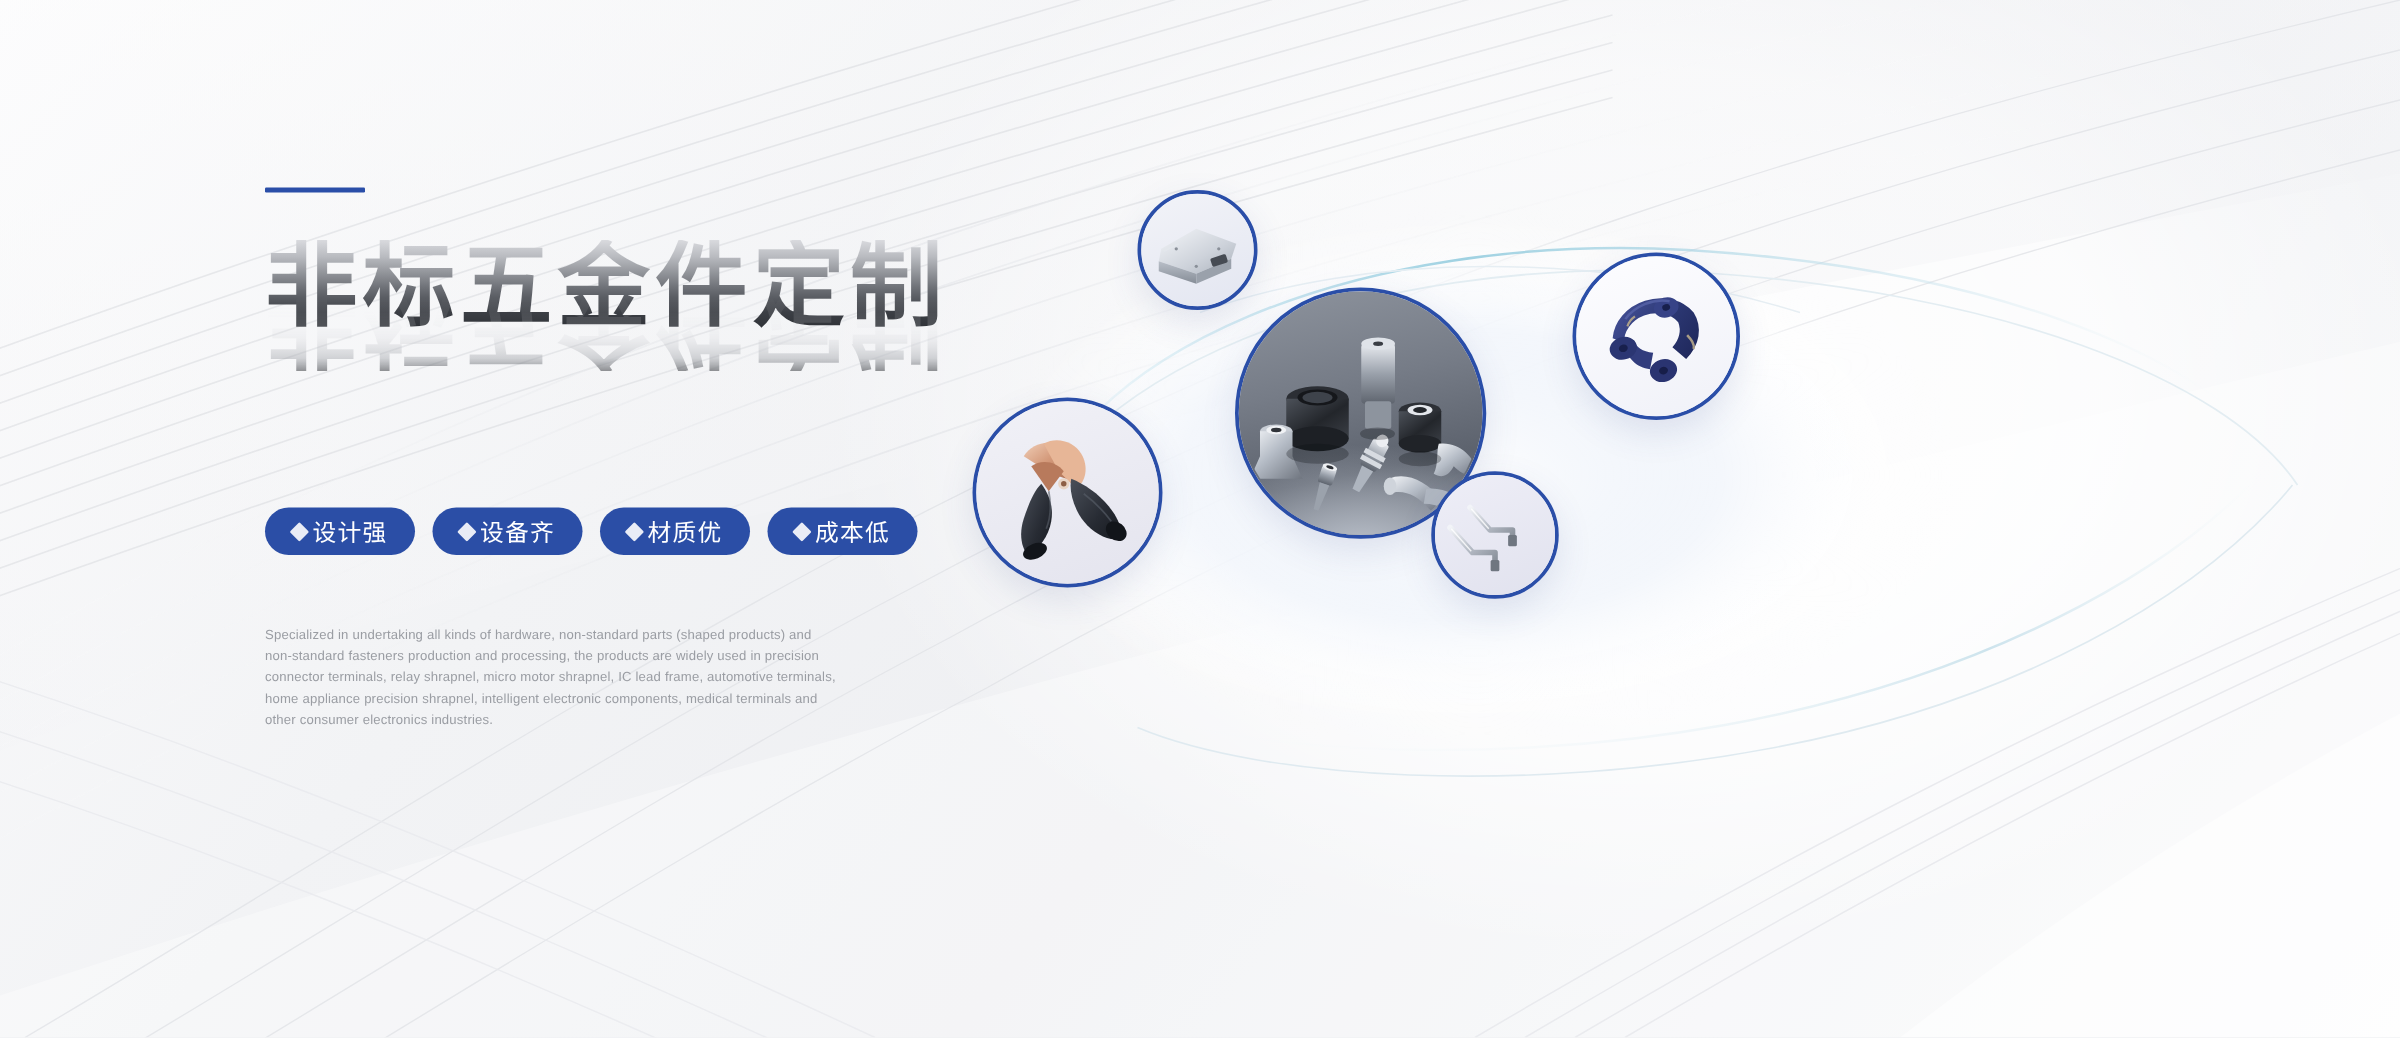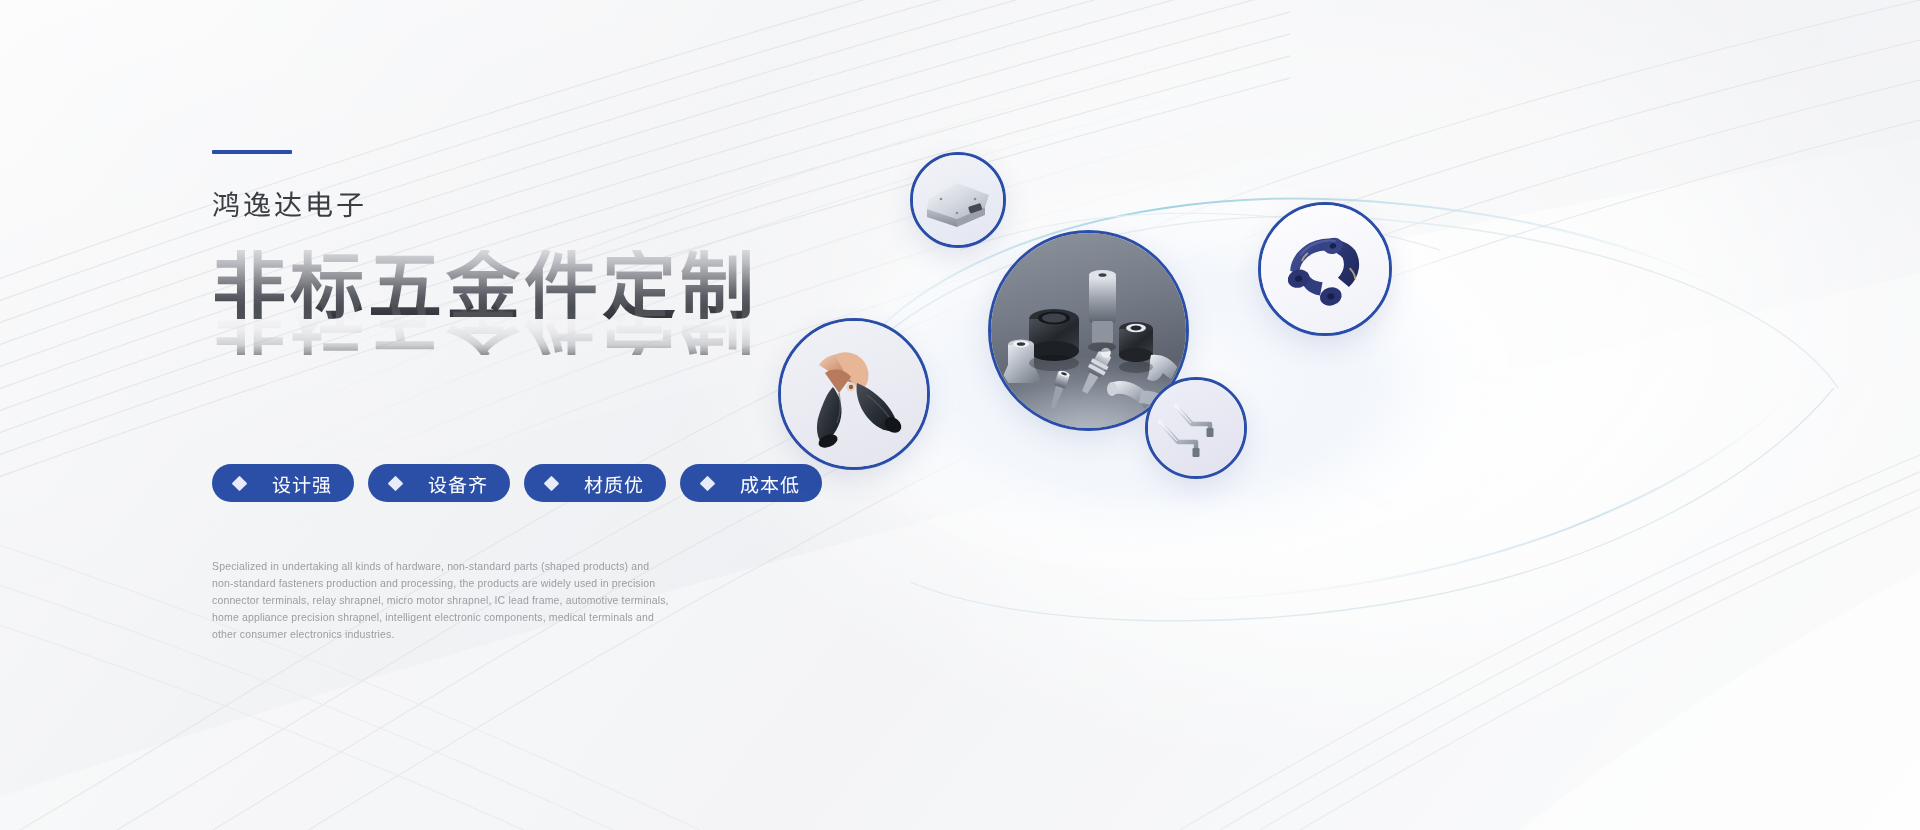--- a/index.html
+++ b/index.html
@@ -50,21 +50,21 @@
     background:linear-gradient(180deg,#2c2f34 0%,#9a9da3 14%,#d7d8dc 36%,#eeeff1 62%,#f2f3f5 100%);
     -webkit-background-clip:text;background-clip:text;
     -webkit-text-fill-color:transparent;color:transparent;
     opacity:.55;
     -webkit-mask-image:linear-gradient(180deg,rgba(0,0,0,.95) 0%,rgba(0,0,0,.35) 45%,rgba(0,0,0,0) 80%);
     mask-image:linear-gradient(180deg,rgba(0,0,0,.95) 0%,rgba(0,0,0,.35) 45%,rgba(0,0,0,0) 80%);
   }
 
   .tag-row{display:flex;gap:14px;margin:96px 0 0 0;}
   .tag{
-    display:inline-flex;align-items:center;gap:27px;
+    display:inline-flex;align-items:center;gap:5px;
     background:#2b4ea6;color:#ffffff;
     border-radius:999px;padding:0 22px;height:38px;
     font-size:19px;letter-spacing:1px;white-space:nowrap;
     border:none;cursor:pointer;
     font-family:"Liberation Sans","DejaVu Sans",sans-serif;
   }
   .tag .diamond{
     width:11px;height:11px;background:#e9ecf6;
     transform:rotate(45deg);display:inline-block;flex:0 0 auto;
     border-radius:1px;
@@ -181,21 +181,20 @@
         <path d="M-80,560 C180,640 420,740 700,870"></path>
         <path d="M-80,600 C180,680 420,780 700,910"></path>
       </g>
     </svg>
   </div>
 
   <div class="left-col">
 
     <div class="accent-rule"></div>
 
-    <div class="brand-name">鸿逸达电子</div>
 
     <div class="headline-wrap">
       <div class="headline">非标五金件定制</div>
       <div class="headline-reflect" aria-hidden="true">非标五金件定制</div>
     </div>
 
     <div class="tag-row">
       <button class="tag">
         <span class="diamond"></span>
         <span>设计强</span>

